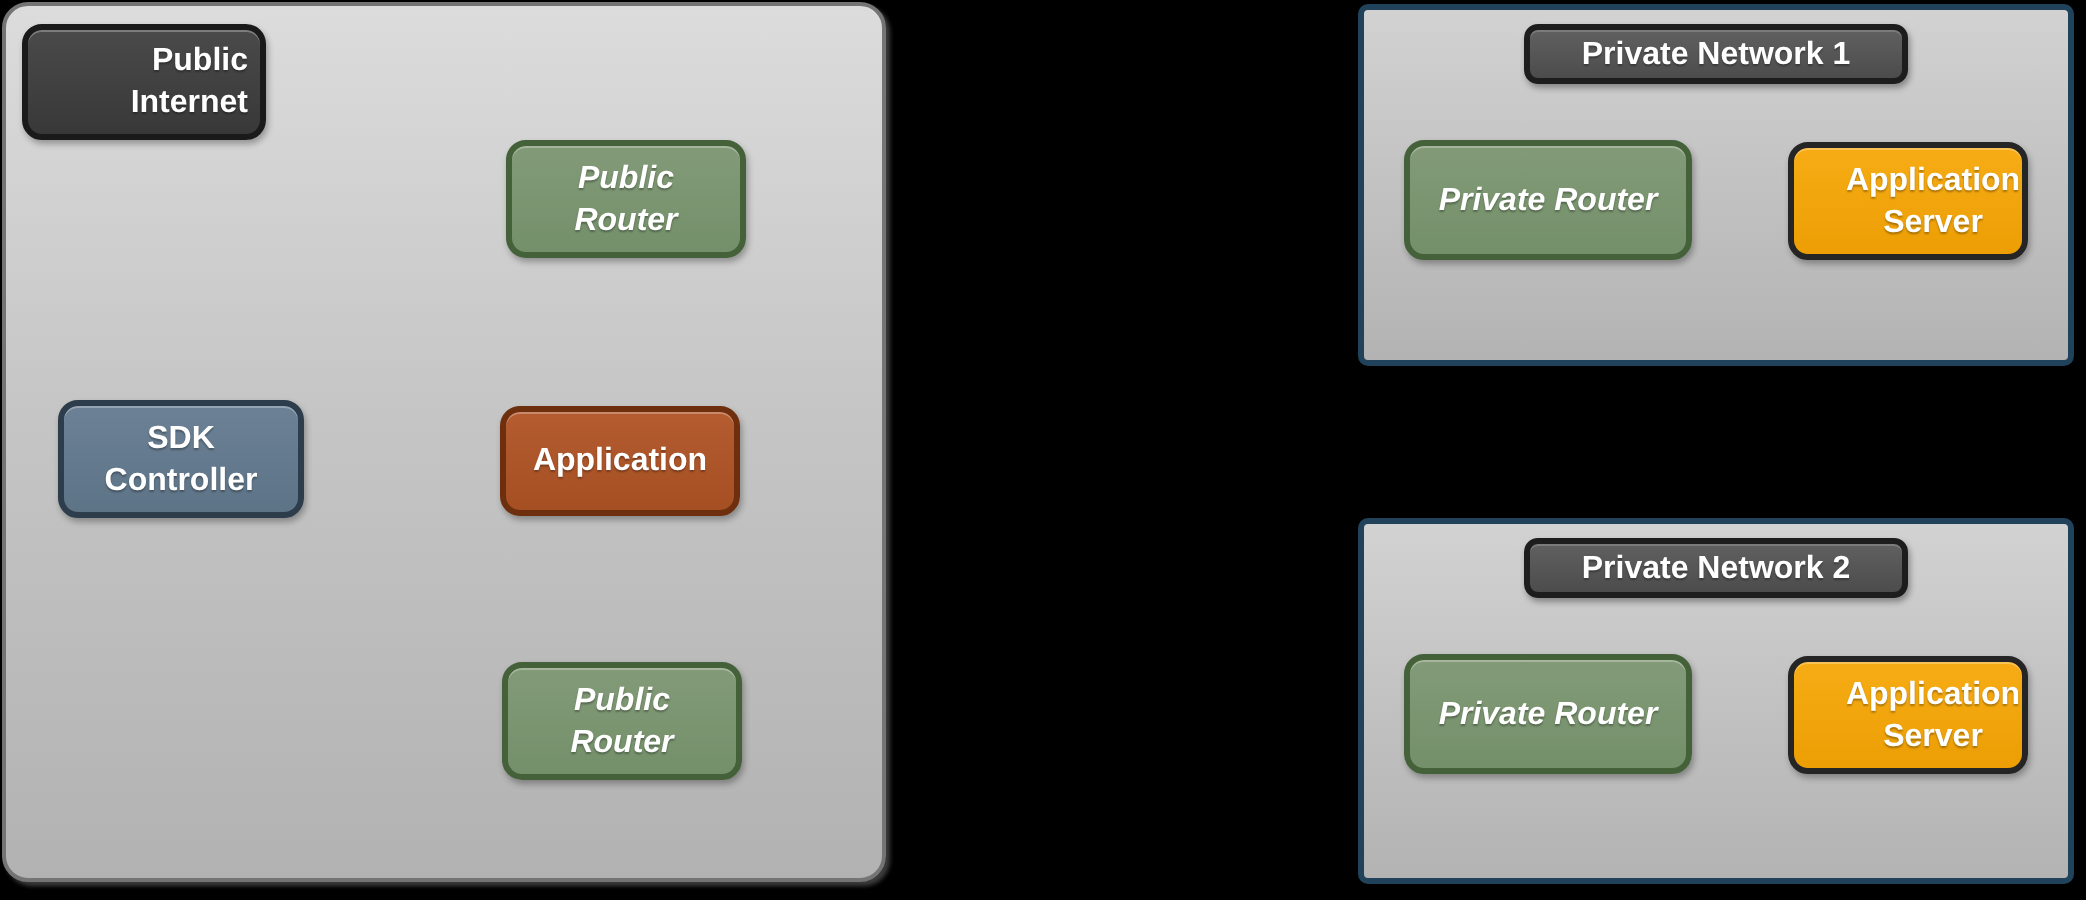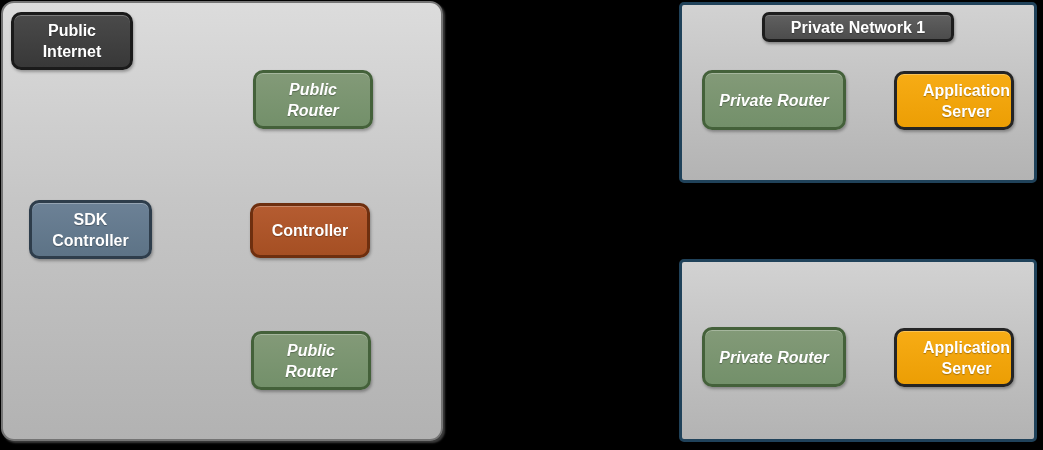--- a/index.html
+++ b/index.html
@@ -52,20 +52,21 @@
     line-height: 21px;
     border-radius: 10px;
     border: 3px solid;
     padding: 2px 6px;
     text-shadow: 0 1px 1px rgba(0,0,0,0.30);
     box-shadow: 1px 2px 3px rgba(0,0,0,0.30), inset 0 1px 0 rgba(255,255,255,0.28);
   }
   .n-dark {
     background: linear-gradient(to bottom, #4a4a4a, #383838);
     border-color: #1a1a1a;
+    text-align: right;
   }
   .n-green {
     background: linear-gradient(to bottom, #839a78, #73906a);
     border-color: #44613a;
     font-style: italic;
   }
   .n-slate {
     background: linear-gradient(to bottom, #6c8196, #5d7386);
     border-color: #2e3d4b;
   }
@@ -99,28 +100,29 @@
 </style>
 </head>
 <body>
 
 <div id="stage">
 
   <div class="zone zone-public">
     <div class="node n-dark pos-public-internet">Public Internet</div>
     <div class="node n-green pos-public-router-top">Public Router</div>
     <div class="node n-slate pos-sdk-application">SDK Controller</div>
-    <div class="node n-rust pos-controller">Controller</div>
+    <div class="node n-rust pos-controller">Application</div>
     <div class="node n-green pos-public-router-bottom">Public Router</div>
   </div>
 
   <div class="zone zone-private pn1">
     <div class="node n-netlabel pos-net-title">Private Network 1</div>
     <div class="node n-green pos-private-router">Private Router</div>
     <div class="node n-orange pos-app-server">Application Server</div>
   </div>
 
   <div class="zone zone-private pn2">
+    <div class="node n-netlabel pos-net-title">Private Network 2</div>
     <div class="node n-green pos-private-router">Private Router</div>
     <div class="node n-orange pos-app-server">Application Server</div>
   </div>
 
 </div>
 
 </body></html>

